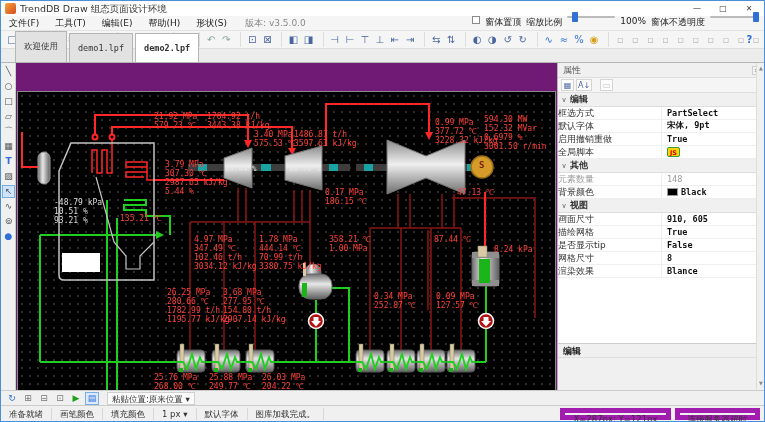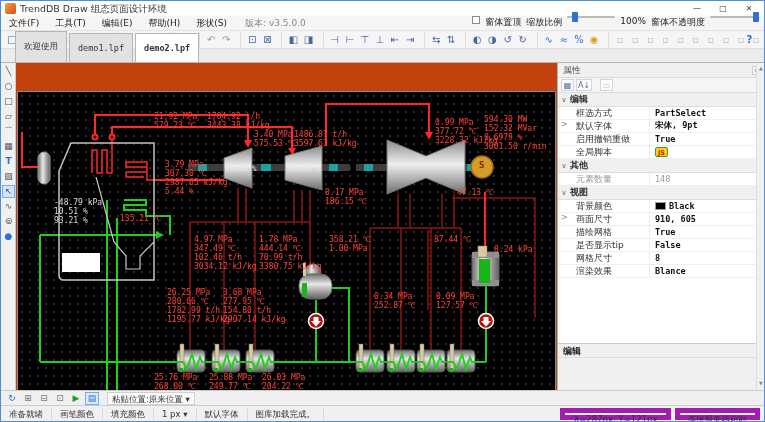--- a/index.html
+++ b/index.html
@@ -1,18 +1,18 @@
 <!DOCTYPE html>
 <html><head>
 <meta charset="utf-8">
 <style>
   * { margin:0; padding:0; box-sizing:border-box; }
   html,body { background:#666; }
   body { font-family:"DejaVu Sans","Liberation Sans",sans-serif; }
-  .window { position:relative; width:765px; height:422px; background:#c2410c;
+  .window { position:relative; width:765px; height:422px; background:#701a75;
             border:1px solid #4a90d9; overflow:hidden; font-size:9px; color:#222; }
 
   
   .titlebar { position:absolute; left:0; top:0; width:763px; height:15px; background:#fff; }
   .appicon { position:absolute; left:4px; top:2px; width:11px; height:11px; border-radius:2px;
              background:linear-gradient(135deg,#f5a53a,#d44a1e); }
   .apptitle { position:absolute; left:19px; top:2px; font-size:9.5px; color:#333; }
   .winbtn { position:absolute; top:0; width:26px; height:15px; text-align:center; line-height:15px;
             font-size:8px; color:#444; }
   .winbtn.min { right:54px; } .winbtn.max { right:28px; } .winbtn.cls { right:2px; }
@@ -74,21 +74,21 @@
             display:flex; align-items:center; padding-left:3px; gap:2px; background:#f5f5f5; }
   .pti { min-width:13px; height:12px; line-height:12px; text-align:center; font-size:8px; color:#4a66a0;
          border:1px solid #d5d5d5; background:#fdfdfd; padding:0 1px; }
   .pti.dis { color:#bbb; margin-left:6px; }
   .pgrid { position:absolute; left:0; top:30px; width:199px; background:#fff; }
   .prow { height:13px; display:flex; align-items:center; border-bottom:1px solid #efefef; background:#fff; }
   .prow.cat { height:14px; background:#f0f0f0; border-bottom:1px solid #ddd; }
   .catarr { width:12px; text-align:center; color:#666; font-size:7px; }
   .catarr::before { content:"∨"; }
   .cattxt { font-weight:bold; color:#333; }
-  .plab { width:92px; padding-left:18px; color:#333; border-right:1px solid #efefef; overflow:hidden;
+  .plab { width:104px; padding-left:0; color:#333; border-right:1px solid #efefef; overflow:hidden;
           white-space:nowrap; position:relative; }
   .plab.exp::before { content:">"; position:absolute; left:3px; color:#888; font-size:8px; }
   .plab.dim { color:#9a9a9a; }
   .pval { flex:1; padding-left:5px; font-family:"DejaVu Sans Mono",monospace; font-size:8.5px;
           font-weight:bold; color:#111; display:flex; align-items:center; gap:3px; }
   .pval .dim { color:#9a9a9a; font-weight:normal; }
   .swatch { display:inline-block; width:11px; height:8px; background:#000; border:1px solid #999; }
   .jsbadge { display:inline-block; min-width:13px; height:10px; background:#ffd400; color:#c00;
              border:1px solid #3a9a3a; font-size:6.5px; font-weight:bold; text-align:center;
              line-height:10px; border-radius:2px; font-family:"DejaVu Sans",sans-serif; }
@@ -445,30 +445,30 @@
       <div class="prow cat">
         <span class="catarr"></span>
         <span class="cattxt">其他</span>
       </div>
       <div class="prow">
         <span class="plab dim">元素数量</span>
         <span class="pval">
             <span class="dim">148</span>
           </span>
       </div>
+      <div class="prow">
+        <span class="plab">背景颜色</span>
+        <span class="pval">
+            <i class="swatch"></i>
+            <span>Black</span>
+          </span>
+      </div>
       <div class="prow cat">
         <span class="catarr"></span>
         <span class="cattxt">视图</span>
-      </div>
-      <div class="prow">
-        <span class="plab">背景颜色</span>
-        <span class="pval">
-            <i class="swatch"></i>
-            <span>Black</span>
-          </span>
       </div>
       <div class="prow">
         <span class="plab exp">画面尺寸</span>
         <span class="pval">
             <span>910, 605</span>
           </span>
       </div>
       <div class="prow">
         <span class="plab">描绘网格</span>
         <span class="pval">

